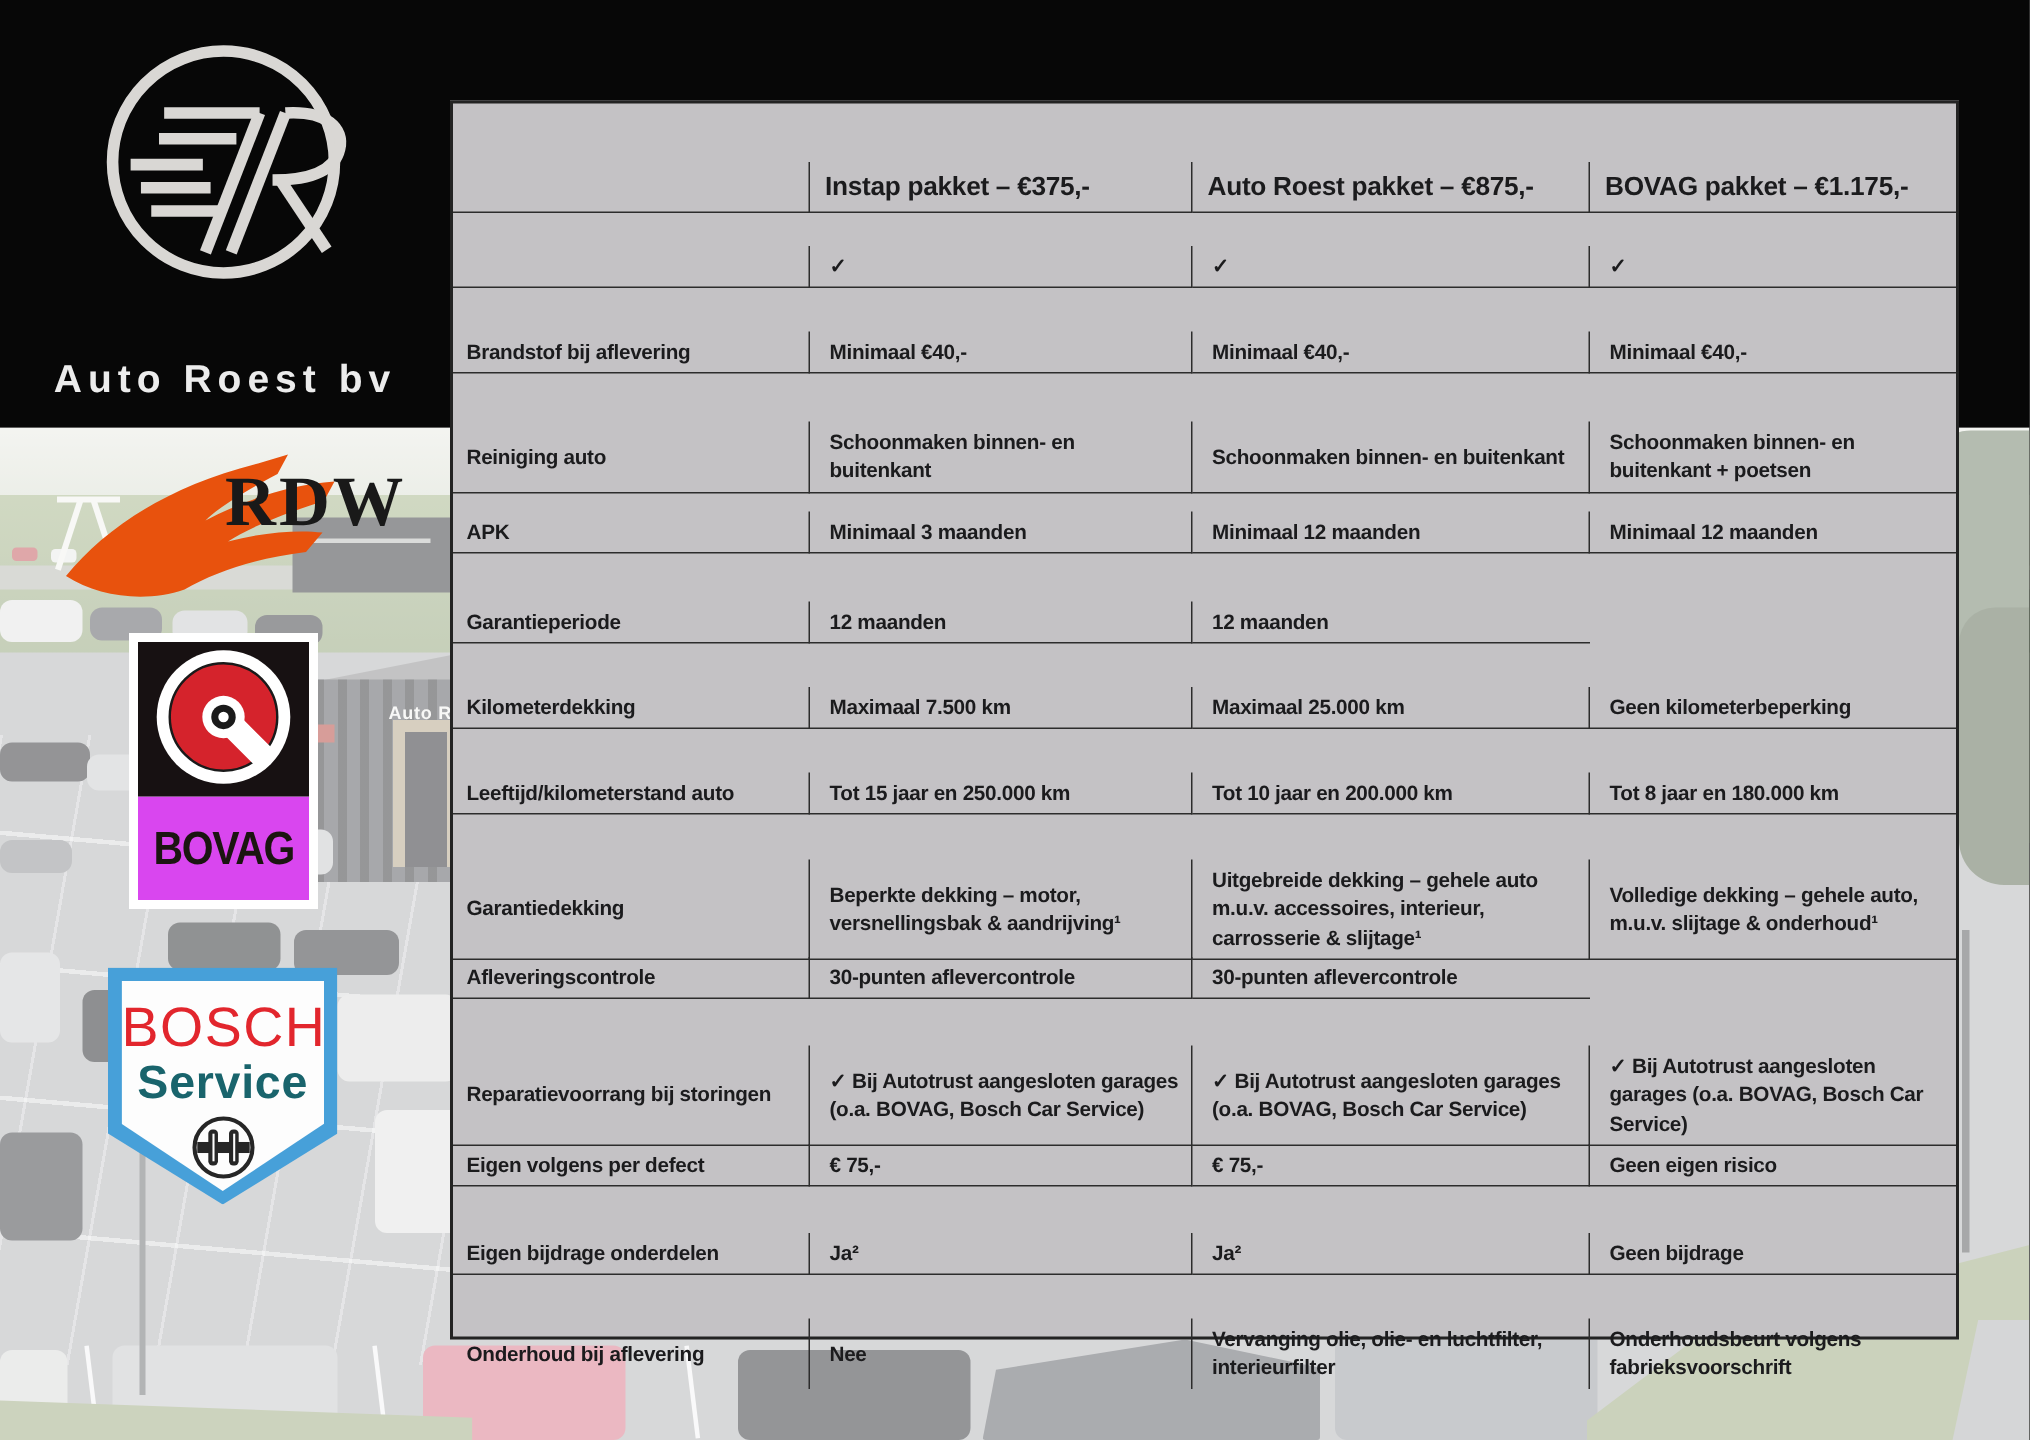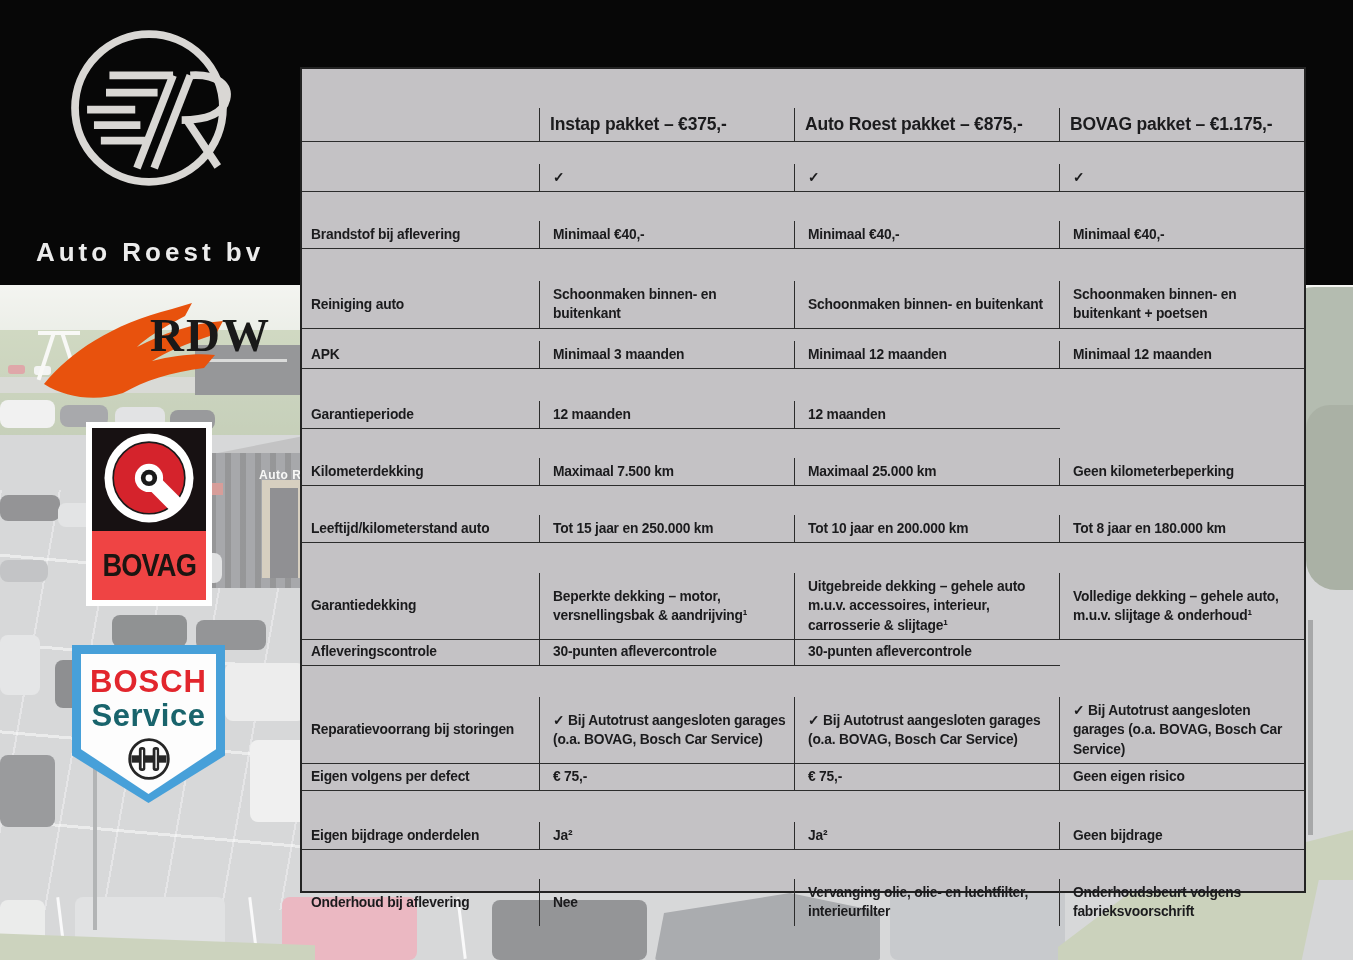--- a/index.html
+++ b/index.html
@@ -47,27 +47,27 @@
   .banner{ position:absolute; left:0; top:0; width:1353px; height:285px; background:#070707; }
   .brand-logo{ position:absolute; left:63px; top:22px; }
   .brand-name{ position:absolute; left:0; top:237px; width:300px; text-align:center;
     color:#ececec; font-size:26px; font-weight:bold; letter-spacing:4px; }
   
   .rdw{ position:absolute; left:40px; top:302px; width:225px; height:115px; }
   .rdw-text{ position:absolute; left:110px; top:6px; font-family:"Liberation Serif",serif;
     font-weight:bold; font-size:47px; color:#191919; letter-spacing:2px; }
   .bovag{ position:absolute; left:86px; top:422px; width:126px; height:184px; background:#fff; padding:6px; }
   .bovag-black{ width:100%; height:60%; background:#171112; position:relative; }
-  .bovag-yellow{ width:100%; height:40%; background:#ef4444; display:flex; align-items:center; justify-content:center; }
+  .bovag-yellow{ width:100%; height:40%; background:#d946ef; display:flex; align-items:center; justify-content:center; }
   .bovag-word{ font-size:31px; font-weight:bold; color:#1b1511; transform:scaleX(.88); letter-spacing:-1px; }
   .bosch{ position:absolute; left:72px; top:645px; width:153px; height:158px;
     background:#47a0d9; clip-path:polygon(0 0,100% 0,100% 70%,50% 100%,0 70%); }
   .bosch-inner{ position:absolute; left:9px; top:9px; right:9px; bottom:9px; background:#fdfdfd;
     clip-path:polygon(0 0,100% 0,100% 68%,50% 100%,0 68%); text-align:center; }
-  .bosch-word{ font-size:31px; font-weight:bold; color:#e2262d; letter-spacing:1px; margin-top:10px; }
+  .bosch-word{ font-size:37px; font-weight:normal; color:#e2262d; letter-spacing:1px; margin-top:10px; }
   .bosch-service{ font-size:31px; font-weight:bold; color:#19646c; letter-spacing:.5px; margin-top:-2px; }
   .bosch-symbol{ margin-top:2px; }
   
   .pkg-table{ position:absolute; left:300px; top:67px; width:1006px; height:826px;
     background:#c4c2c5; border:2px solid #232323; }
   .tr{ display:grid; grid-template-columns:238px 255px 265px 1fr; }
   .td{ border-right:1px solid #2c2c2c; border-bottom:1px solid #2c2c2c;
     display:flex; align-items:center; padding:4px 8px 4px 13px;
     font-size:13.8px; font-weight:bold; color:#1b1b1d; line-height:1.4; letter-spacing:-.2px;margin-top:39px; }
   .td:last-child{ border-right:none; }

